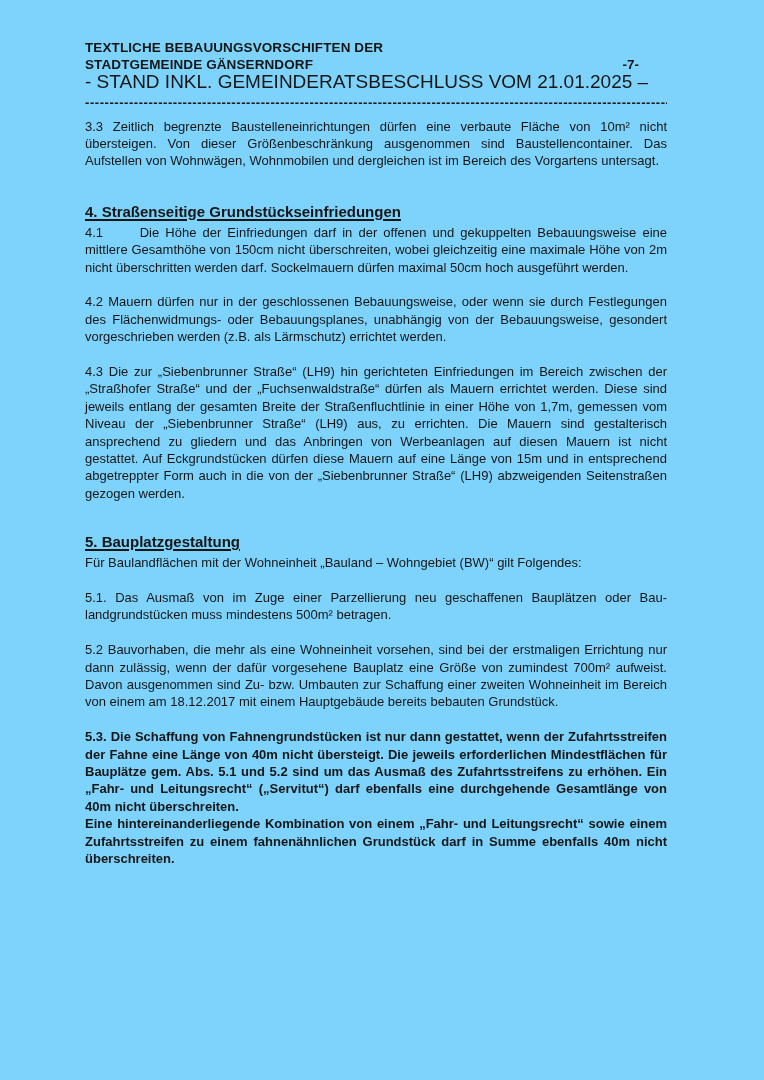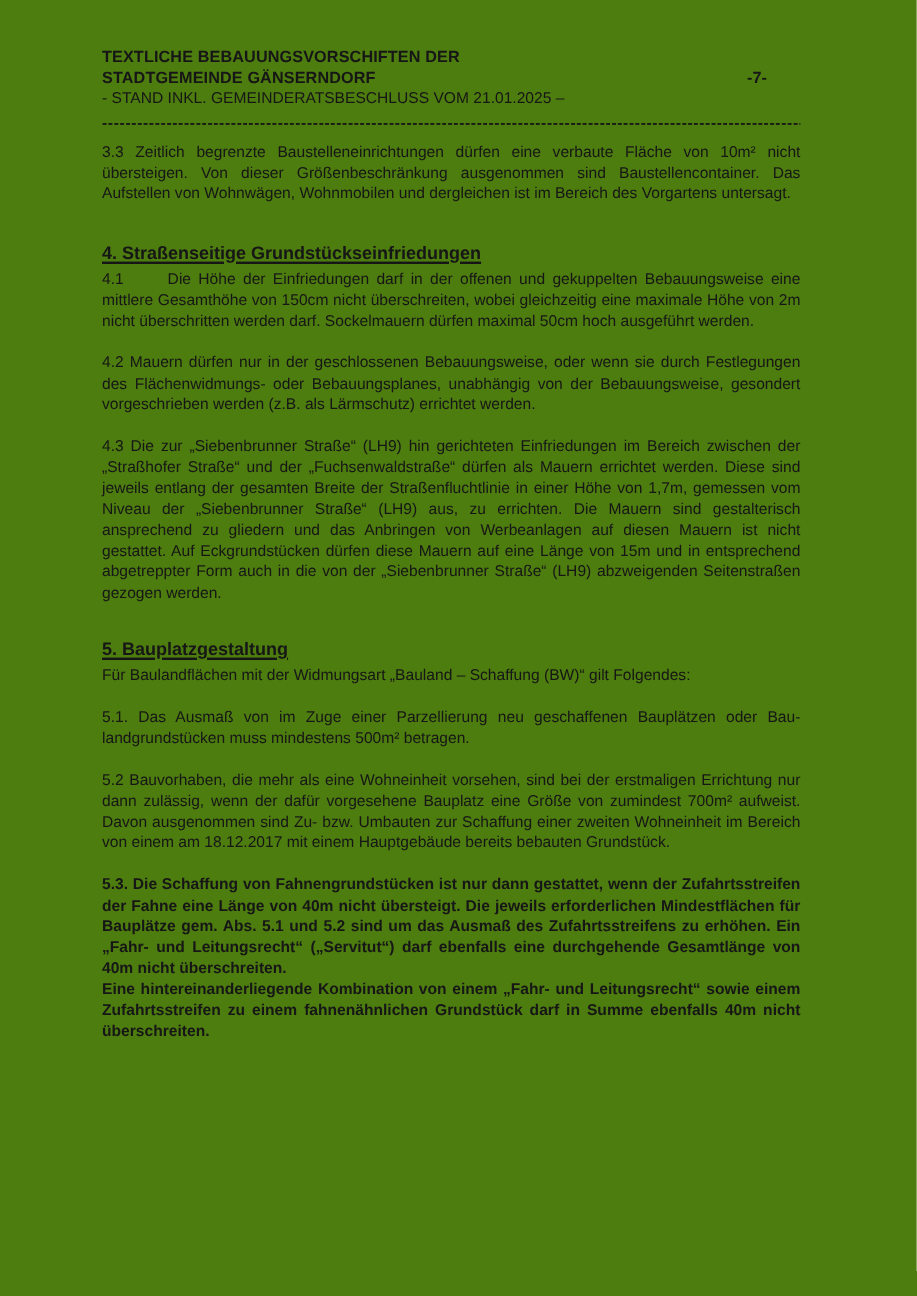--- a/index.html
+++ b/index.html
@@ -6,29 +6,29 @@
   html, body { margin: 0; padding: 0; background: #ffffff; }
   body {
     width: 764px; height: 1080px;
     font-family: "Liberation Sans", "DejaVu Sans", sans-serif;
     color: #161616;
     -webkit-font-smoothing: antialiased;
   }
   .page {
     width: 764px; height: 1080px;
     padding: 40px 97px 0 85px;
-    background: #4d7c0f;
+    background: #7dd3fc;
     overflow: hidden;
   }
   
   .doc-header { margin-bottom: 8px; }
   .h-bold { font-weight: bold; font-size: 13.5px; line-height: 16.5px; letter-spacing: 0.1px; }
   .h-flex { display: flex; justify-content: space-between; align-items: center; }
   .h-page-num { font-weight: bold; font-size: 13.5px; margin-right: 28px; }
-  .h-sub { font-size: 13px; line-height: 16.5px; margin-top: 1px; }
+  .h-sub { font-size: 19px; line-height: 16.5px; margin-top: 1px; }
   .divider {
     font-size: 13px; font-weight: bold; letter-spacing: 0.55px;
     white-space: nowrap; overflow: hidden;
     height: 15px; margin-top: 4px;
   }
   
   .body-text p {
     font-size: 13px; line-height: 17.4px;
     text-align: justify;
     margin: 0 0 17.4px 0;
@@ -68,21 +68,21 @@
     <div class="section-heading first">4. Straßenseitige Grundstückseinfriedungen</div>
 
     <p>4.1&nbsp;&nbsp;&nbsp;&nbsp;&nbsp;&nbsp;Die Höhe der Einfriedungen darf in der offenen und gekuppelten Bebauungsweise eine mittlere Gesamthöhe von 150cm nicht überschreiten, wobei gleichzeitig eine maximale Höhe von 2m nicht überschritten werden darf. Sockelmauern dürfen maximal 50cm hoch ausgeführt werden.</p>
 
     <p>4.2 Mauern dürfen nur in der geschlossenen Bebauungsweise, oder wenn sie durch Festle­gungen des Flächenwidmungs- oder Bebauungsplanes, unabhängig von der Bebauungs­weise, gesondert vorgeschrieben werden (z.B. als Lärmschutz) errichtet werden.</p>
 
     <p>4.3 Die zur „Siebenbrunner Straße“ (LH9) hin gerichteten Einfriedungen im Bereich zwischen der „Straßhofer Straße“ und der „Fuchsenwaldstraße“ dürfen als Mauern errichtet werden. Diese sind jeweils entlang der gesamten Breite der Straßenfluchtlinie in einer Höhe von 1,7m, gemessen vom Niveau der „Siebenbrunner Straße“ (LH9) aus, zu errichten. Die Mauern sind gestalterisch ansprechend zu gliedern und das Anbringen von Werbeanlagen auf diesen Mauern ist nicht gestattet. Auf Eckgrundstücken dürfen diese Mauern auf eine Länge von 15m und in entsprechend abgetreppter Form auch in die von der „Siebenbrunner Straße“ (LH9) abzweigenden Seitenstraßen gezogen werden.</p>
 
     <div class="section-heading">5. Bauplatzgestaltung</div>
 
-    <p>Für Baulandflächen mit der Widmungsart „Bauland – Schaffung (BW)“ gilt Folgendes:</p>
+    <p>Für Baulandflächen mit der Wohneinheit „Bauland – Wohngebiet (BW)“ gilt Folgendes:</p>
 
     <p>5.1. Das Ausmaß von im Zuge einer Parzellierung neu geschaffenen Bauplätzen oder Bau­landgrundstücken muss mindestens 500m² betragen.</p>
 
     <p>5.2 Bauvorhaben, die mehr als eine Wohneinheit vorsehen, sind bei der erstmaligen Errichtung nur dann zulässig, wenn der dafür vorgesehene Bauplatz eine Größe von zumindest 700m² aufweist. Davon ausgenommen sind Zu- bzw. Umbauten zur Schaffung einer zweiten Wohneinheit im Bereich von einem am 18.12.2017 mit einem Hauptgebäude bereits bebauten Grundstück.</p>
 
     <div class="tight">
       <p>5.3. Die Schaffung von Fahnengrundstücken ist nur dann gestattet, wenn der Zufahrtsstreifen der Fahne eine Länge von 40m nicht übersteigt. Die jeweils erforderlichen Mindestflächen für Bauplätze gem. Abs. 5.1 und 5.2 sind um das Ausmaß des Zufahrtsstreifens zu erhöhen. Ein „Fahr- und Leitungsrecht“ („Servitut“) darf ebenfalls eine durchgehende Gesamtlänge von 40m nicht überschreiten.</p>
       <p>Eine hintereinanderliegende Kombination von einem „Fahr- und Leitungsrecht“ sowie einem Zufahrtsstreifen zu einem fahnenähnlichen Grundstück darf in Summe ebenfalls 40m nicht überschreiten.</p>
     </div>
 

